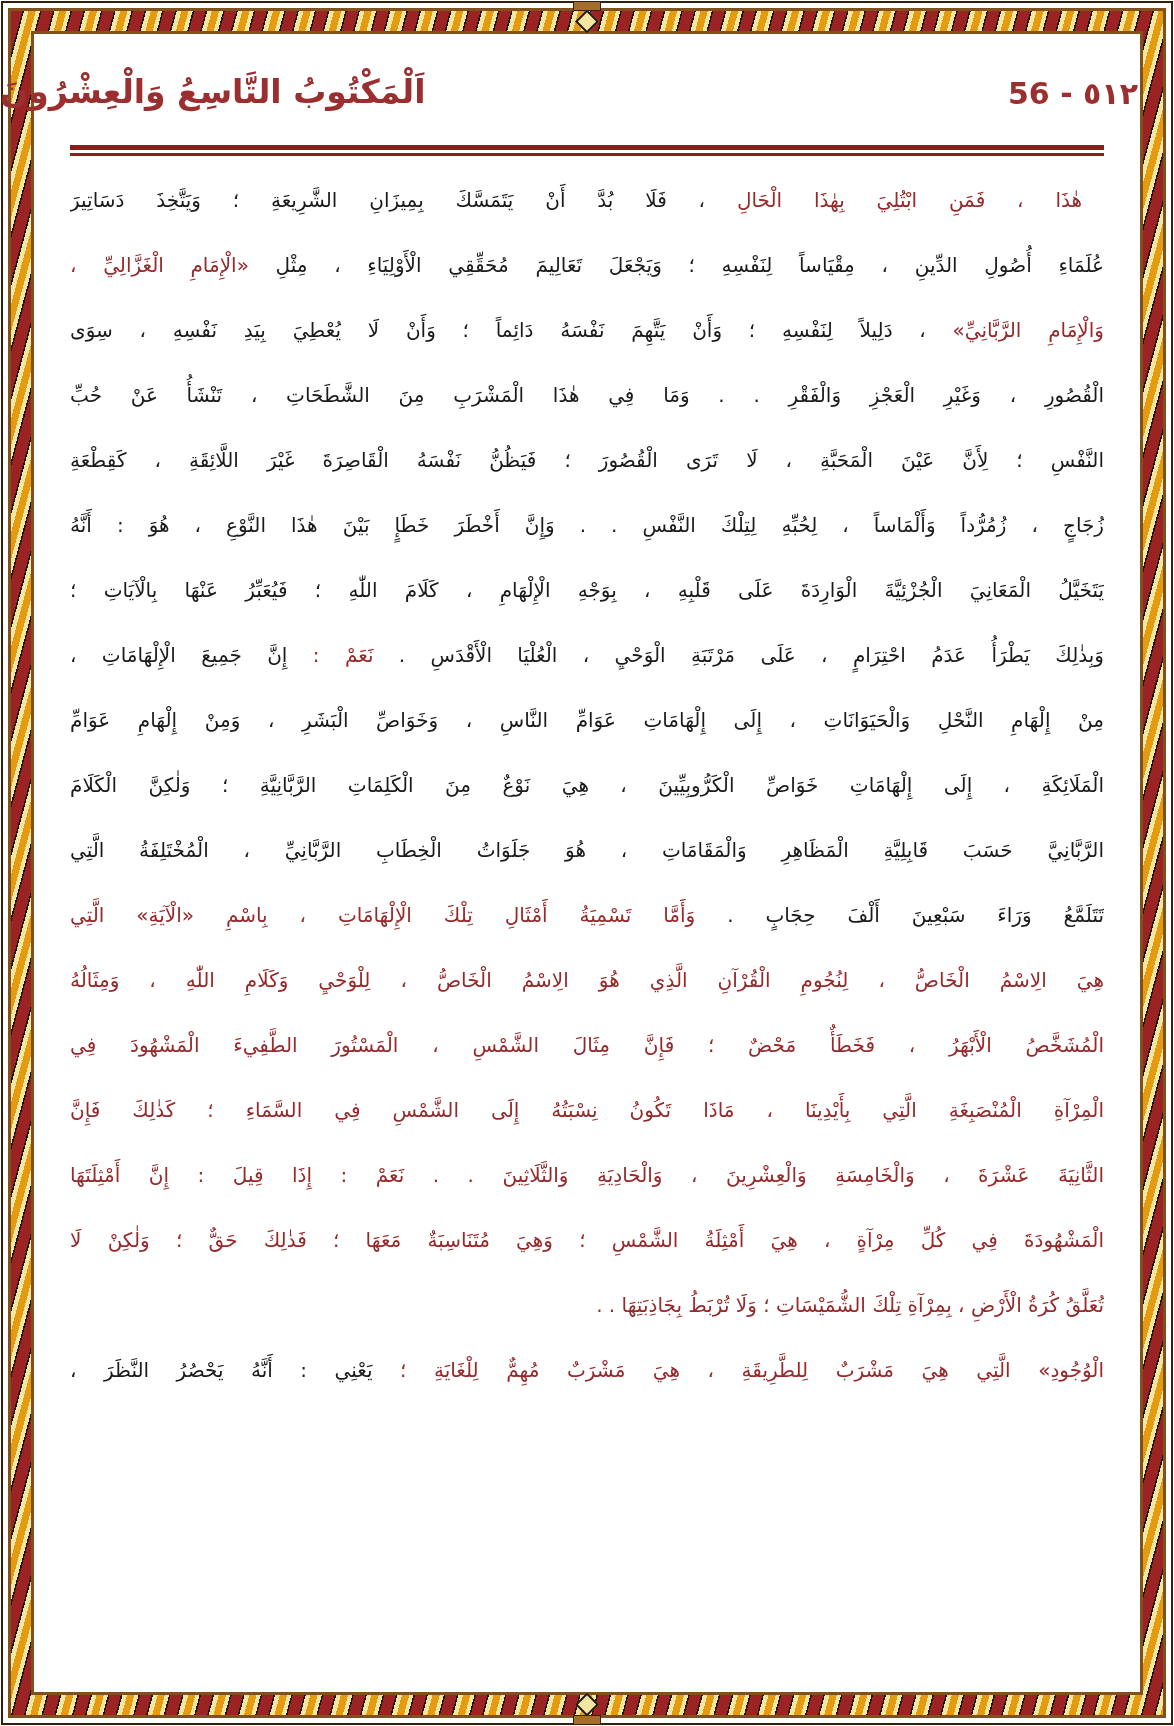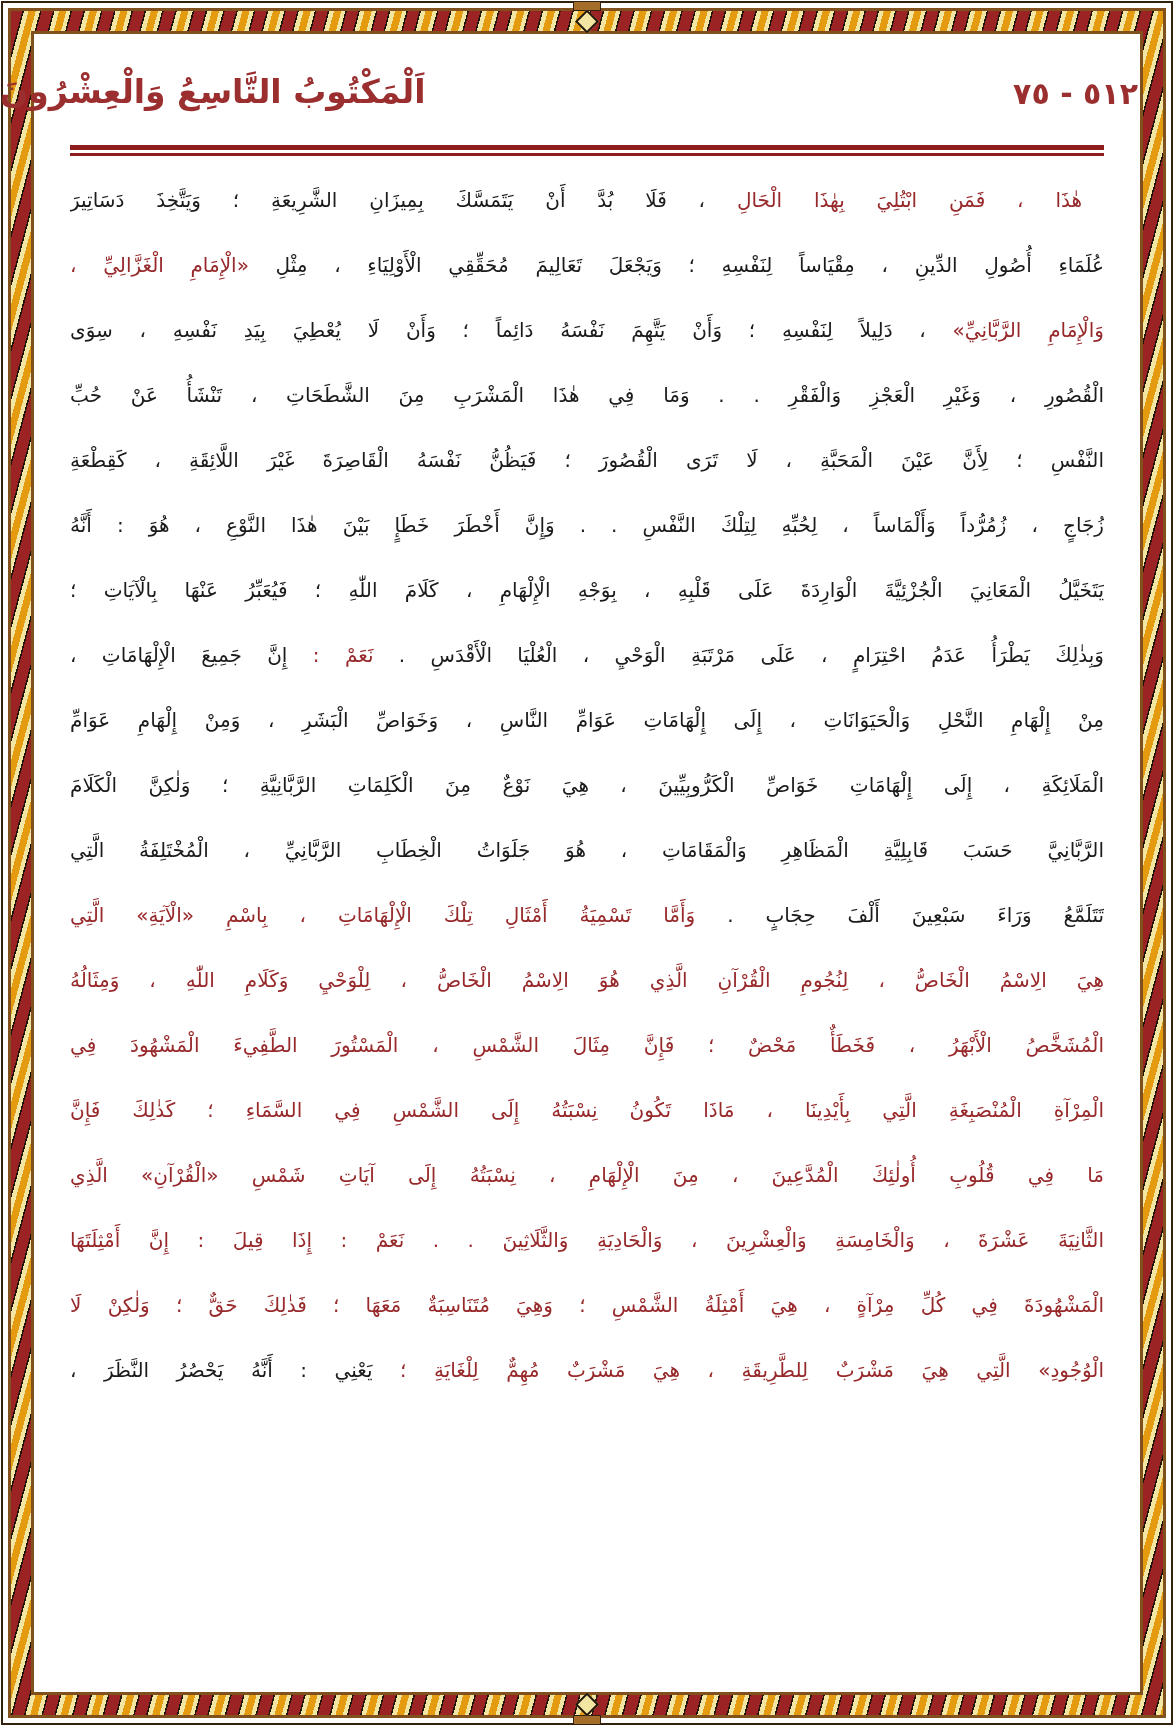--- a/index.html
+++ b/index.html
@@ -99,40 +99,40 @@
 
   <div class="frame-outer"></div>
   <div class="frame-band"></div>
   <div class="frame-hole"></div>
   <div class="frame-tab top"></div>
   <div class="frame-tab bottom"></div>
   <div class="frame-diamond"></div>
   <div class="frame-diamond bottom"></div>
 
   <div class="header">
-    <div class="page-number">٥١٢ - ٧٥</div>
+    <div class="page-number">٥١٢ - 56</div>
     <div class="page-title">اَلْمَكْتُوبُ التَّاسِعُ وَالْعِشْرُونَ</div>
     <div class="header-rule"></div>
   </div>
 
   <div class="body-text">
       <div class="line indent"><span class="seg red">هٰذَا ، فَمَنِ ابْتُلِيَ بِهٰذَا الْحَالِ</span><span class="seg black"> ، فَلَا بُدَّ أَنْ يَتَمَسَّكَ بِمِيزَانِ الشَّرِيعَةِ ؛ وَيَتَّخِذَ دَسَاتِيرَ</span></div>
       <div class="line"><span class="seg black">عُلَمَاءِ أُصُولِ الدِّينِ ، مِقْيَاساً لِنَفْسِهِ ؛ وَيَجْعَلَ تَعَالِيمَ مُحَقِّقِي الْأَوْلِيَاءِ ، مِثْلِ </span><span class="seg red">«الْإِمَامِ الْغَزَّالِيِّ ،</span></div>
       <div class="line"><span class="seg red">وَالْإِمَامِ الرَّبَّانِيِّ»</span><span class="seg black"> ، دَلِيلاً لِنَفْسِهِ ؛ وَأَنْ يَتَّهِمَ نَفْسَهُ دَائِماً ؛ وَأَنْ لَا يُعْطِيَ بِيَدِ نَفْسِهِ ، سِوَى</span></div>
       <div class="line"><span class="seg black">الْقُصُورِ ، وَغَيْرِ الْعَجْزِ وَالْفَقْرِ . . وَمَا فِي هٰذَا الْمَشْرَبِ مِنَ الشَّطَحَاتِ ، تَنْشَأُ عَنْ حُبِّ</span></div>
       <div class="line"><span class="seg black">النَّفْسِ ؛ لِأَنَّ عَيْنَ الْمَحَبَّةِ ، لَا تَرَى الْقُصُورَ ؛ فَيَظُنُّ نَفْسَهُ الْقَاصِرَةَ غَيْرَ اللَّائِقَةِ ، كَقِطْعَةِ</span></div>
       <div class="line"><span class="seg black">زُجَاجٍ ، زُمُرُّداً وَأَلْمَاساً ، لِحُبِّهِ لِتِلْكَ النَّفْسِ . . وَإِنَّ أَخْطَرَ خَطَإٍ بَيْنَ هٰذَا النَّوْعِ ، هُوَ : أَنَّهُ</span></div>
       <div class="line"><span class="seg black">يَتَخَيَّلُ الْمَعَانِيَ الْجُزْئِيَّةَ الْوَارِدَةَ عَلَى قَلْبِهِ ، بِوَجْهِ الْإِلْهَامِ ، كَلَامَ اللّٰهِ ؛ فَيُعَبِّرُ عَنْهَا بِالْآيَاتِ ؛</span></div>
       <div class="line"><span class="seg black">وَبِذٰلِكَ يَطْرَأُ عَدَمُ احْتِرَامٍ ، عَلَى مَرْتَبَةِ الْوَحْيِ ، الْعُلْيَا الْأَقْدَسِ . </span><span class="seg red">نَعَمْ : </span><span class="seg black">إِنَّ جَمِيعَ الْإِلْهَامَاتِ ،</span></div>
       <div class="line"><span class="seg black">مِنْ إِلْهَامِ النَّحْلِ وَالْحَيَوَانَاتِ ، إِلَى إِلْهَامَاتِ عَوَامِّ النَّاسِ ، وَخَوَاصِّ الْبَشَرِ ، وَمِنْ إِلْهَامِ عَوَامِّ</span></div>
       <div class="line"><span class="seg black">الْمَلَائِكَةِ ، إِلَى إِلْهَامَاتِ خَوَاصِّ الْكَرُّوبِيِّينَ ، هِيَ نَوْعٌ مِنَ الْكَلِمَاتِ الرَّبَّانِيَّةِ ؛ وَلٰكِنَّ الْكَلَامَ</span></div>
       <div class="line"><span class="seg black">الرَّبَّانِيَّ حَسَبَ قَابِلِيَّةِ الْمَظَاهِرِ وَالْمَقَامَاتِ ، هُوَ جَلَوَاتُ الْخِطَابِ الرَّبَّانِيِّ ، الْمُخْتَلِفَةُ الَّتِي</span></div>
       <div class="line"><span class="seg black">تَتَلَمَّعُ وَرَاءَ سَبْعِينَ أَلْفَ حِجَابٍ . </span><span class="seg red">وَأَمَّا تَسْمِيَةُ أَمْثَالِ تِلْكَ الْإِلْهَامَاتِ ، بِاسْمِ «الْآيَةِ» الَّتِي</span></div>
       <div class="line"><span class="seg red">هِيَ الِاسْمُ الْخَاصُّ ، لِنُجُومِ الْقُرْآنِ الَّذِي هُوَ الِاسْمُ الْخَاصُّ ، لِلْوَحْيِ وَكَلَامِ اللّٰهِ ، وَمِثَالُهُ</span></div>
       <div class="line"><span class="seg red">الْمُشَخَّصُ الْأَبْهَرُ ، فَخَطَأٌ مَحْضٌ ؛ فَإِنَّ مِثَالَ الشَّمْسِ ، الْمَسْتُورَ الطَّفِيءَ الْمَشْهُودَ فِي</span></div>
       <div class="line"><span class="seg red">الْمِرْآةِ الْمُنْصَبِغَةِ الَّتِي بِأَيْدِينَا ، مَاذَا تَكُونُ نِسْبَتُهُ إِلَى الشَّمْسِ فِي السَّمَاءِ ؛ كَذٰلِكَ فَإِنَّ</span></div>
-      <div class="line"><span class="seg red">مَا فِي قُلُوبِ أُولٰئِكَ الْمُدَّعِينَ ، مِنَ الْإِلْهَامِ ، نِسْبَتُهُ إِلَى آيَاتِ شَمْسِ «الْقُرْآنِ» الَّذِي</span></div>
       <div class="line"><span class="seg red">الثَّانِيَةَ عَشْرَةَ ، وَالْخَامِسَةِ وَالْعِشْرِينَ ، وَالْحَادِيَةِ وَالثَّلَاثِينَ . . نَعَمْ : إِذَا قِيلَ : إِنَّ أَمْثِلَتَهَا</span></div>
       <div class="line"><span class="seg red">الْمَشْهُودَةَ فِي كُلِّ مِرْآةٍ ، هِيَ أَمْثِلَةُ الشَّمْسِ ؛ وَهِيَ مُتَنَاسِبَةٌ مَعَهَا ؛ فَذٰلِكَ حَقٌّ ؛ وَلٰكِنْ لَا</span></div>
+      <div class="line endline"><span class="seg red">تُعَلَّقُ كُرَةُ الْأَرْضِ ، بِمِرْآةِ تِلْكَ الشُّمَيْسَاتِ ؛ وَلَا تُرْبَطُ بِجَاذِبَتِهَا . .</span></div>
       <div class="line"><span class="seg red">الْوُجُودِ» الَّتِي هِيَ مَشْرَبٌ لِلطَّرِيقَةِ ، هِيَ مَشْرَبٌ مُهِمٌّ لِلْغَايَةِ ؛ </span><span class="seg black">يَعْنِي : أَنَّهُ يَحْصُرُ النَّظَرَ ،</span></div>
     </div>
 
 </div>
 
 </body></html>

